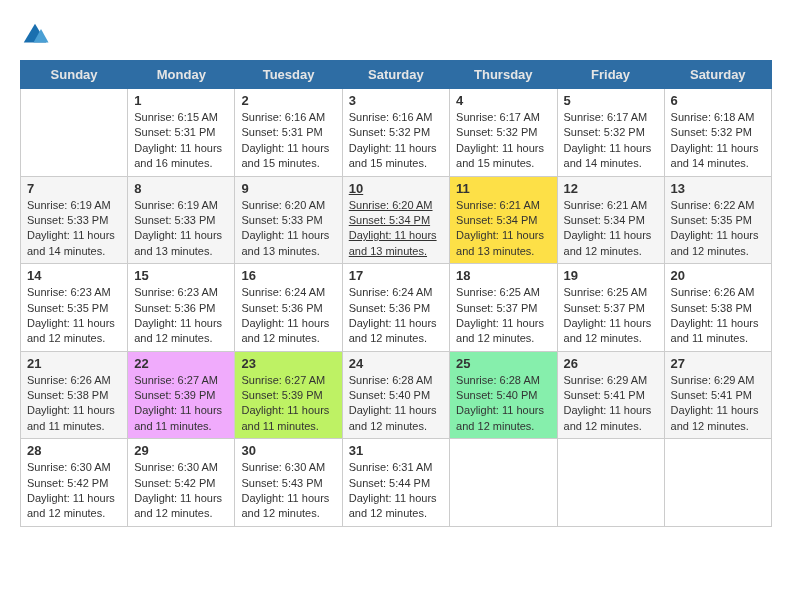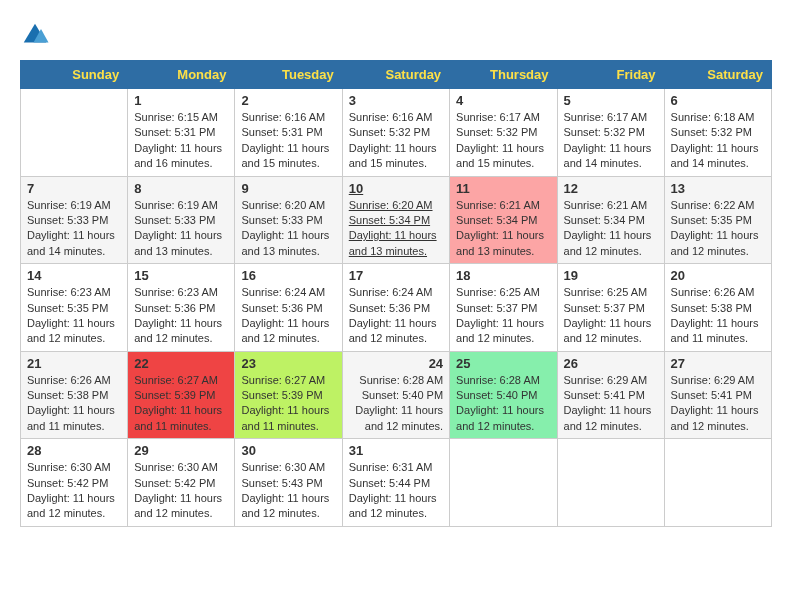--- a/index.html
+++ b/index.html
@@ -44,22 +44,22 @@
       font-size: 16px;
       color: #555;
     }
     .calendar {
       width: 100%;
       border-collapse: collapse;
       border: 1px solid #ccc;
     }
     .calendar th {
       background: #2e6da4;
-      color: #fde047;
-      text-align: right;
+      color: #e5e5e5;
+      text-align: center;
       padding: 6px 8px;
       font-size: 13px;
       border: 1px solid #2e6da4;
     }
     .calendar td {
       vertical-align: top;
       padding: 4px 6px;
       border: 1px solid #ccc;
       width: 108px;
       min-height: 80px;
@@ -185,21 +185,21 @@
 Daylight: 11 hours
 and 13 minutes.</div>
         </td>
         <td style="background: rgb(245, 245, 245); text-decoration: underline;">
           <span class="day-num">10</span>
           <div class="day-info">Sunrise: 6:20 AM
 Sunset: 5:34 PM
 Daylight: 11 hours
 and 13 minutes.</div>
         </td>
-        <td style="background: #fca5a5;">
+        <td style="background: #fde047;">
           <span class="day-num">11</span>
           <div class="day-info">Sunrise: 6:21 AM
 Sunset: 5:34 PM
 Daylight: 11 hours
 and 13 minutes.</div>
         </td>
         <td style="background: rgb(245, 245, 245);">
           <span class="day-num">12</span>
           <div class="day-info">Sunrise: 6:21 AM
 Sunset: 5:34 PM
@@ -266,35 +266,35 @@
         </td>
       </tr>
       <tr>
         <td style="background: rgb(245, 245, 245);">
           <span class="day-num">21</span>
           <div class="day-info">Sunrise: 6:26 AM
 Sunset: 5:38 PM
 Daylight: 11 hours
 and 11 minutes.</div>
         </td>
-        <td style="background: #ef4444; margin-top: 44px;">
+        <td style="background: #f0abfc; margin-top: 44px;">
           <span class="day-num">22</span>
           <div class="day-info">Sunrise: 6:27 AM
 Sunset: 5:39 PM
 Daylight: 11 hours
 and 11 minutes.</div>
         </td>
         <td style="background: #bef264;">
           <span class="day-num">23</span>
           <div class="day-info">Sunrise: 6:27 AM
 Sunset: 5:39 PM
 Daylight: 11 hours
 and 11 minutes.</div>
         </td>
-        <td style="background: rgb(245, 245, 245); text-align: right;">
+        <td style="background: rgb(245, 245, 245);">
           <span class="day-num">24</span>
           <div class="day-info">Sunrise: 6:28 AM
 Sunset: 5:40 PM
 Daylight: 11 hours
 and 12 minutes.</div>
         </td>
         <td style="background: #86efac;">
           <span class="day-num">25</span>
           <div class="day-info">Sunrise: 6:28 AM
 Sunset: 5:40 PM

